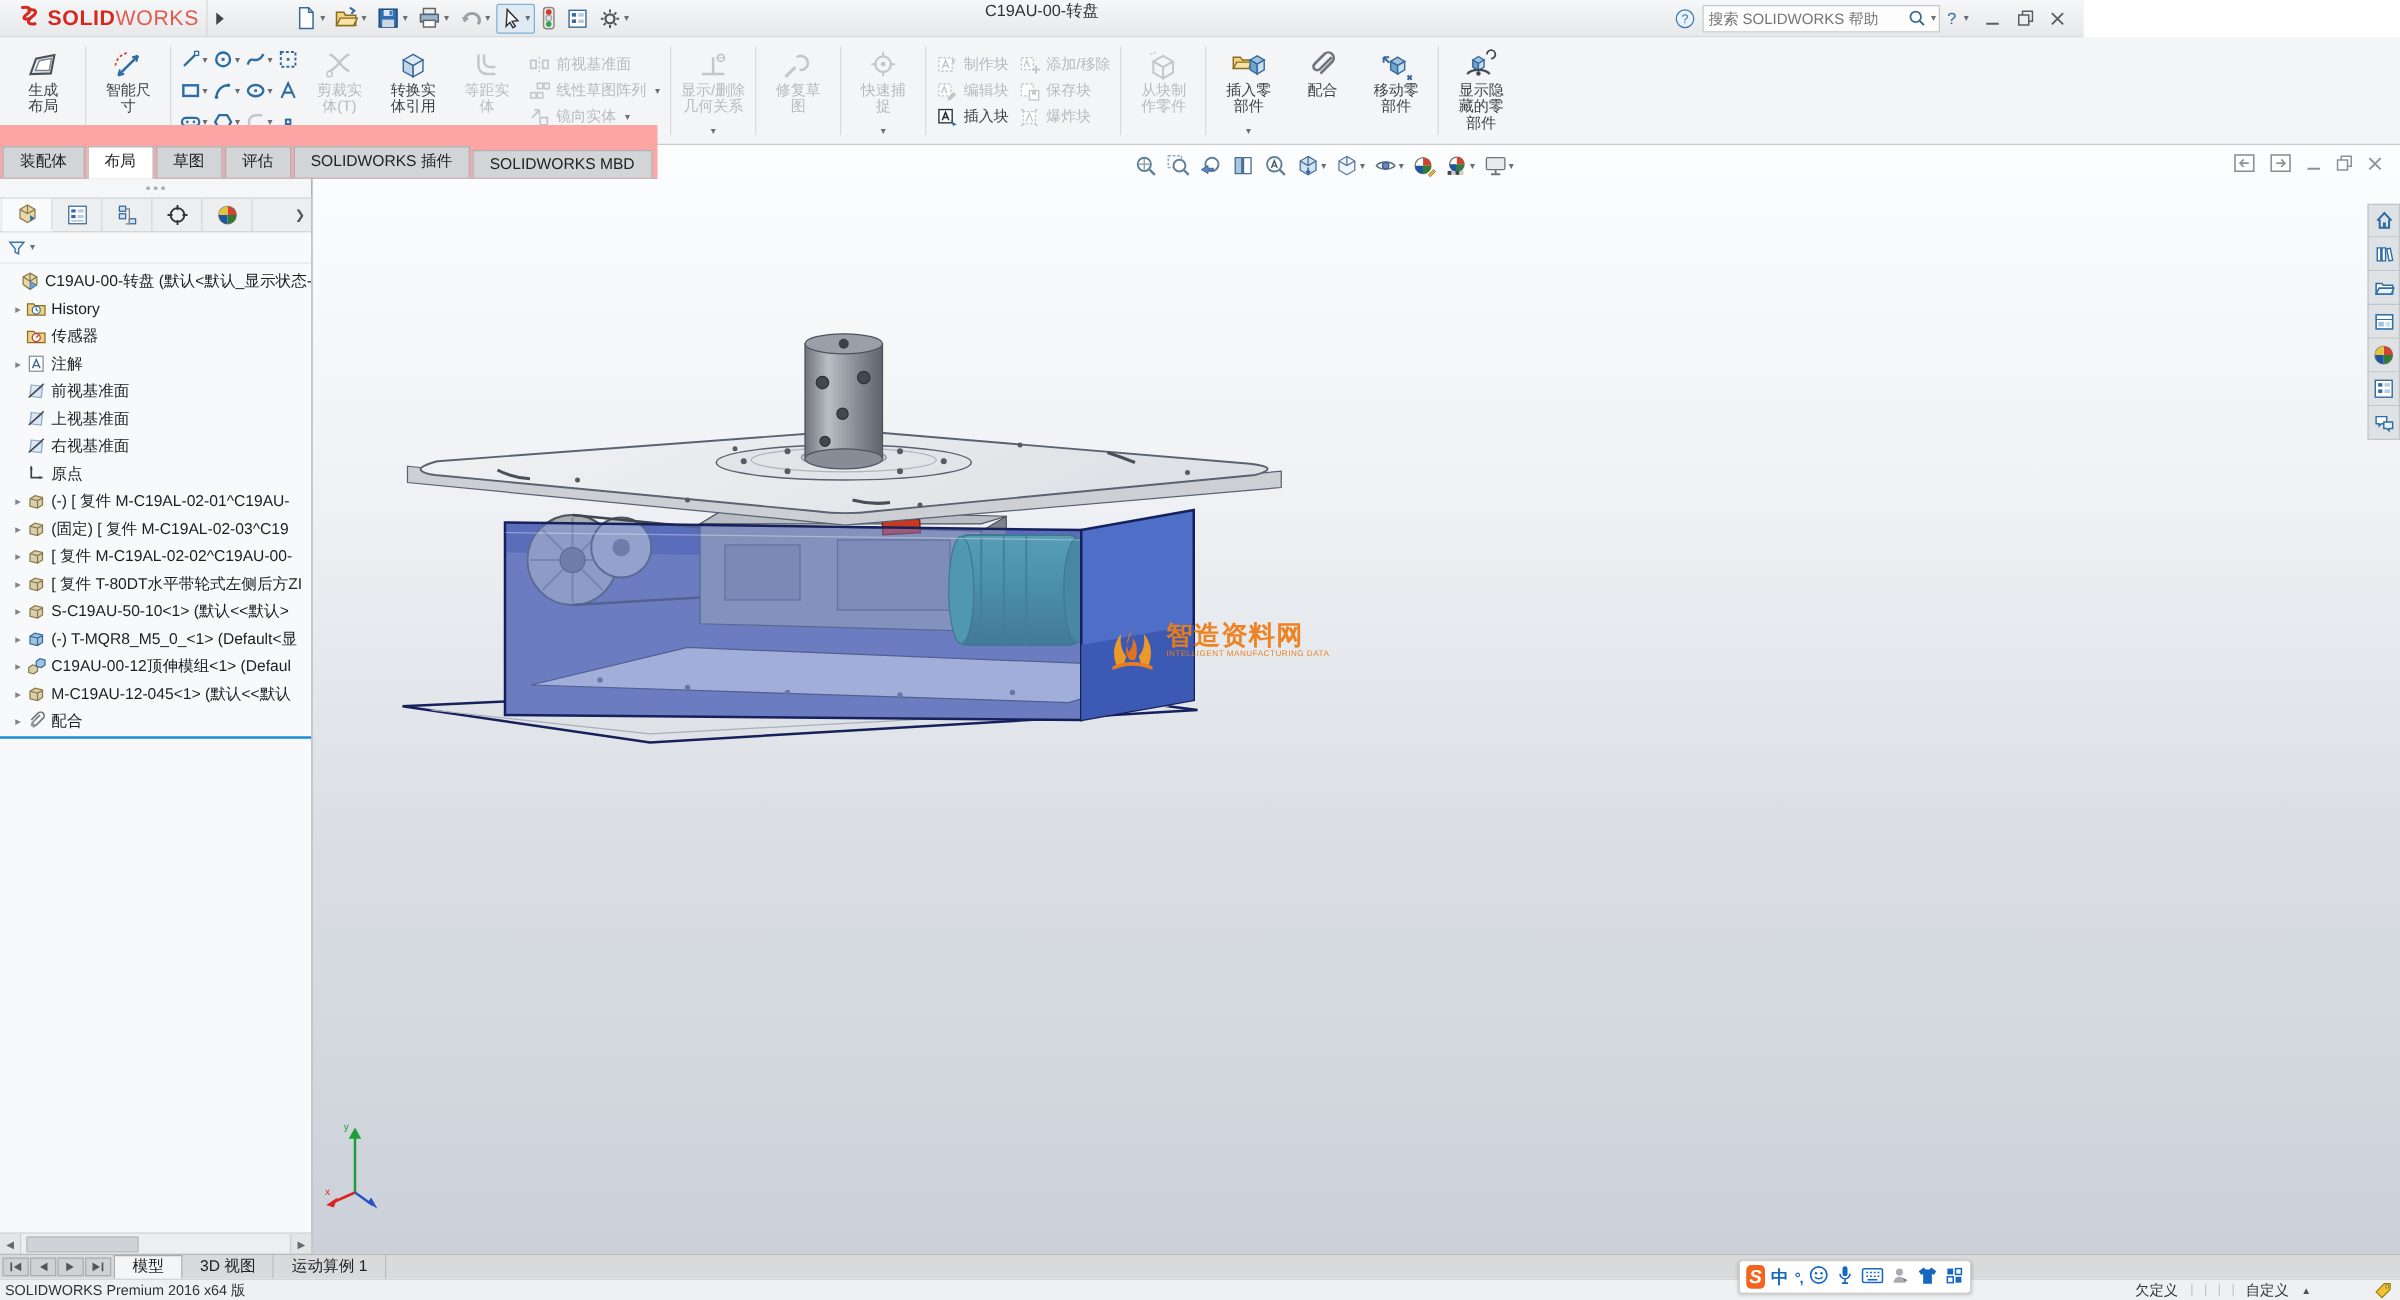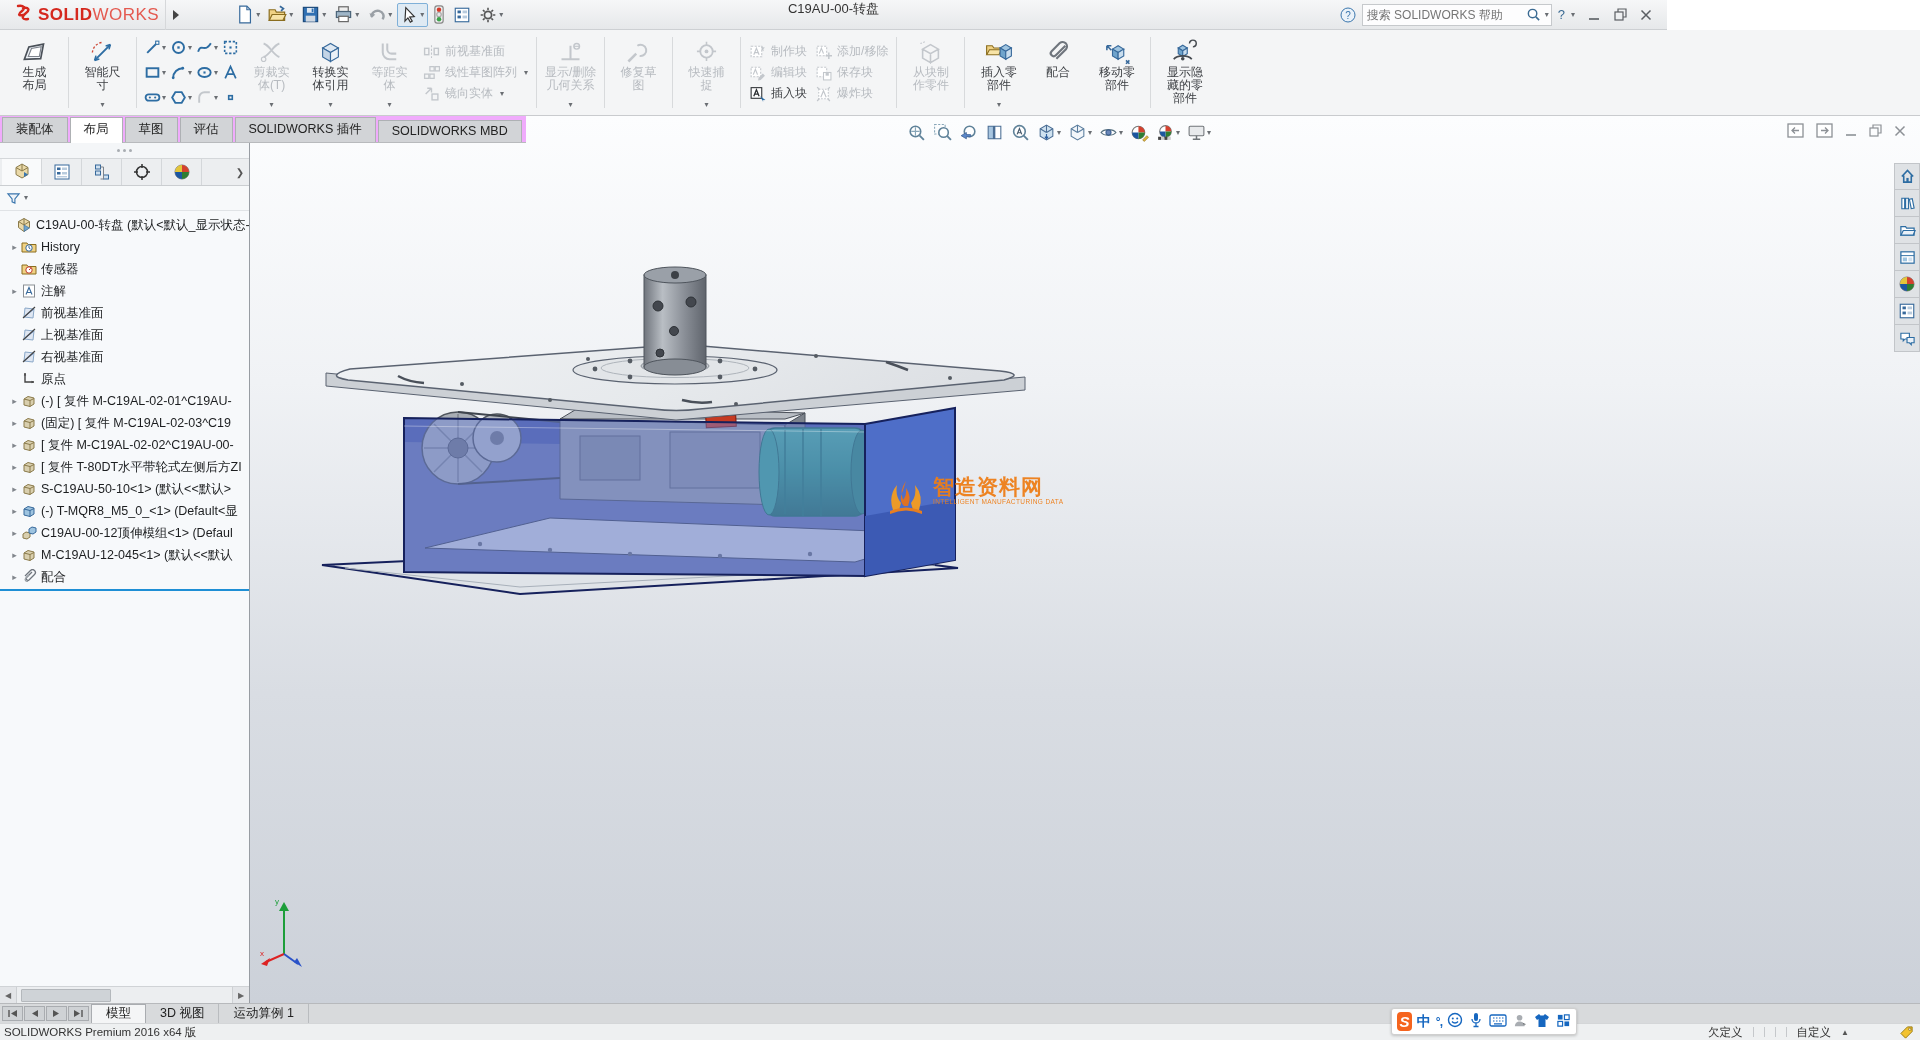--- a/index.html
+++ b/index.html
@@ -31,29 +31,29 @@
   .rbig{width:57px;display:flex;flex-direction:column;align-items:center;padding-top:5px;text-align:center;font-size:12px;line-height:13px;color:#3c3f43}
   .rbig .ic{height:28px;display:flex;align-items:center}
   .rbig .bdd{margin-top:auto;margin-bottom:3px}
   .rrowcol{display:flex;flex-direction:column;justify-content:center;gap:4px}
   .rrow{display:flex;align-items:center;gap:5px;font-size:12px;color:#3c3f43;padding:0 3px;white-space:nowrap}
   .rrow .dd{margin-left:2px}
   .sgrid{display:grid;grid-template-rows:repeat(3,1fr);grid-auto-flow:column;column-gap:4px;align-items:center;padding:2px 2px}
   .scell{display:flex;align-items:center;gap:1px;height:24px}
   
   #cmdband{position:absolute;left:0;top:116px;height:27px;display:flex;align-items:flex-end;z-index:5}
-  #cmdtabs{display:flex;align-items:flex-end;background:#f0abfc;border-bottom:1px solid #b8babd;padding:2px 2px 0 2px;height:27px}
+  #cmdtabs{display:flex;align-items:flex-end;background:#fca5a5;border-bottom:1px solid #b8babd;padding:2px 2px 0 2px;height:43px}
   .ctab{padding:3px 13px 4px;font-size:12.5px;color:#222;background:#d2d4d7;border:1px solid #aeb1b4;border-bottom:none;margin-right:2px;white-space:nowrap}
   .ctab.active{background:#fff;position:relative;top:1px;padding-bottom:5px}
   
   #viewport{position:absolute;left:250px;top:116px;width:1670px;height:887px;background:linear-gradient(180deg,#fcfdfe 0%,#f0f2f5 30%,#d9dde3 65%,#ccd1d9 100%);overflow:hidden}
   #headsup{position:absolute;left:655px;top:5px;display:flex;align-items:center;gap:3px;z-index:4}
   .hbtn{display:flex;align-items:center;gap:1px;padding:2px 2px;border-radius:2px}
   #docwin{position:absolute;right:14px;top:7px;display:flex;align-items:center;gap:12px;z-index:4;color:#8d9196}
-  #watermark{position:absolute;left:635px;top:360px;display:flex;align-items:flex-start;gap:6px;opacity:.95}
+  #watermark{position:absolute;left:635px;top:382px;display:flex;align-items:flex-start;gap:6px;opacity:.95}
   #watermark .wm-t{color:#ee7e18;font-size:21px;font-weight:700;letter-spacing:1px;line-height:22px}
   #watermark .wm-s{color:#ee7e18;font-size:6.5px;letter-spacing:.4px}
   #taskpane{position:absolute;right:0;top:47px;width:26px;display:flex;flex-direction:column;z-index:4}
   .tpbtn{width:26px;height:27px;background:#dfe2e5;border:1px solid #c2c5c9;border-top:none;display:flex;align-items:center;justify-content:center}
   .tpbtn:first-child{border-top:1px solid #c2c5c9}
   
   #panel{position:absolute;left:0;top:143px;width:250px;height:860px;background:#f4f6f8;border-right:1px solid #989da3;display:flex;flex-direction:column}
   #panel-grip{height:15px;display:flex;align-items:center;justify-content:center;gap:3px}
   #panel-grip i{width:3px;height:3px;border-radius:50%;background:#a9adb2}
   #panel-tabs{height:28px;display:flex;align-items:stretch;background:#eceef0;border-top:1px solid #d4d7da;border-bottom:1px solid #cbced1;padding-left:2px}

